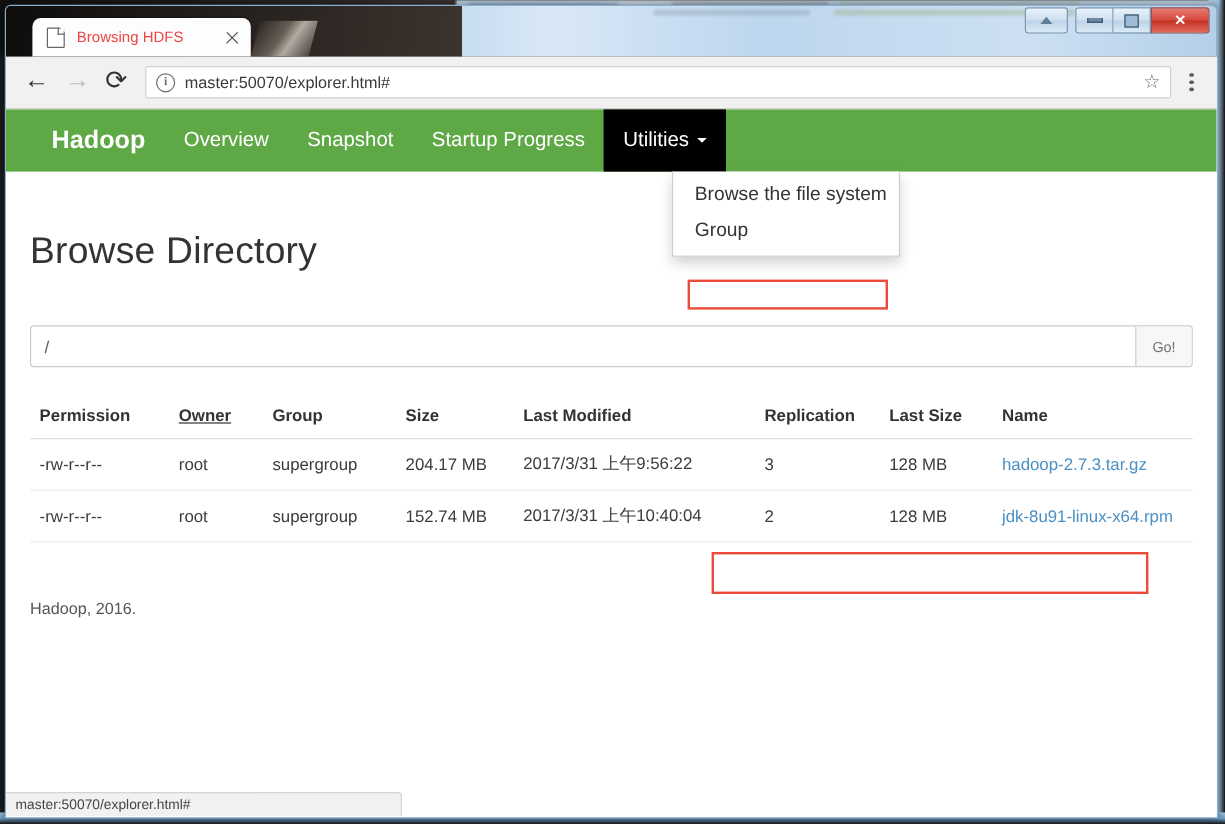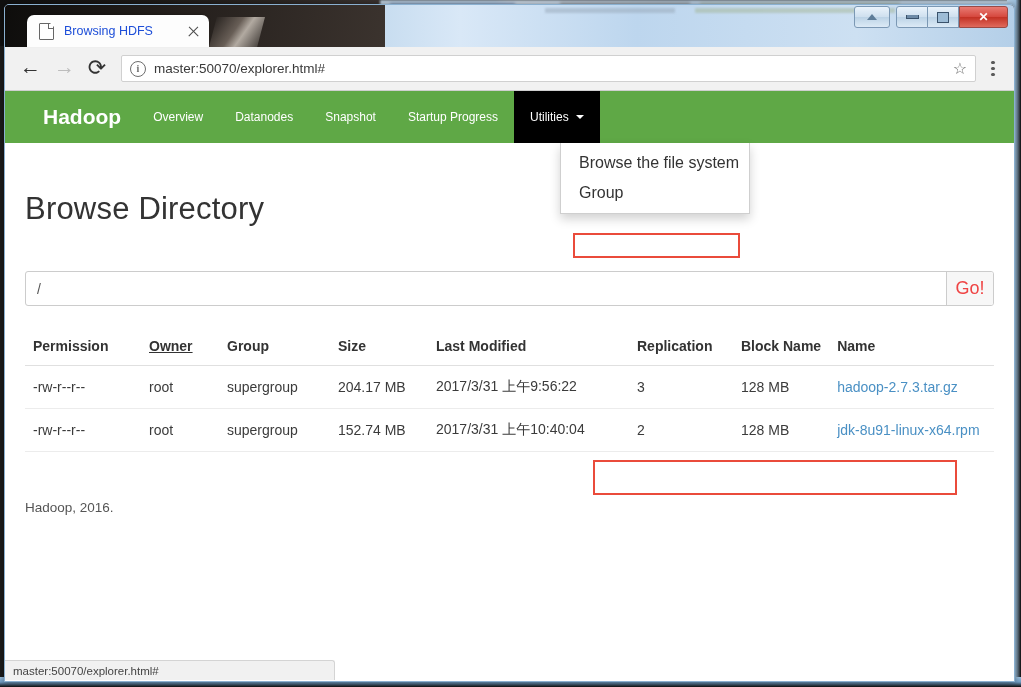--- a/index.html
+++ b/index.html
@@ -127,21 +127,21 @@
     content:"";
     position: absolute; right: -1px; top: -1px;
     width: 5px; height: 5px;
     border-left: 1.4px solid #666;
     border-bottom: 1.4px solid #666;
     transform: none;
   }
   .tab-title {
     flex: 1 1 auto;
     font-size: 12.5px;
-    color: #1d4ed8;
+    color: #ef4444;
     margin-left: 10px;
     white-space: nowrap;
     overflow: hidden;
   }
   .tab-close {
     flex: 0 0 auto;
     width: 15px; height: 15px;
     position: relative;
     cursor: pointer;
   }
@@ -283,21 +283,21 @@
     display: flex; align-items: center;
     padding: 0 16px 0 38px;
     color: #fff;
     font-size: 21px;
     font-weight: bold;
   }
   .hitem {
     display: flex; align-items: center;
     padding: 0 16px;
     color: #ffffff;
-    font-size: 12px;
+    font-size: 17px;
     white-space: nowrap;
   }
   .hitem.active {
     background: #000;
     color: #fff;
   }
   .caret {
     display: inline-block;
     margin-left: 7px;
     width: 0; height: 0;
@@ -372,22 +372,22 @@
     color: #555;
     font-family: "Liberation Sans", sans-serif;
     background: transparent;
   }
   .gobtn {
     flex: 0 0 auto;
     width: 46px;
     border-left: 1px solid #cccccc;
     background: #f7f7f7;
     display: flex; align-items: center; justify-content: center;
-    font-size: 18px;
-    color: #ef4444;
+    font-size: 12px;
+    color: #737373;
     cursor: pointer;
   }
   table.files {
     width: 100%;
     border-collapse: collapse;
     font-size: 14px;
   }
   table.files th {
     text-align: left;
     font-weight: bold;
@@ -525,21 +525,20 @@
         <i></i>
         <i></i>
     </div>
   </div>
 
   <div class="viewport">
 
     <div class="hnav">
       <div class="hbrand">Hadoop</div>
       <div class="hitem">Overview</div>
-      <div class="hitem">Datanodes</div>
       <div class="hitem">Snapshot</div>
       <div class="hitem">Startup Progress</div>
       <div class="hitem active">
         <span>Utilities</span>
         <span class="caret"></span>
       </div>
     </div>
 
     <div class="dropdown">
       <div class="dd-item hl">Browse the file system</div>
@@ -556,21 +555,21 @@
 
       <table class="files">
         <thead>
           <tr>
             <th class="col-perm">Permission</th>
             <th class="col-owner">Owner</th>
             <th class="col-group">Group</th>
             <th class="col-size">Size</th>
             <th class="col-mod">Last Modified</th>
             <th class="col-repl">Replication</th>
-            <th class="col-block">Block Name</th>
+            <th class="col-block">Last Size</th>
             <th>Name</th>
           </tr>
         </thead>
         <tbody>
           <tr>
             <td>-rw-r--r--</td>
             <td>root</td>
             <td>supergroup</td>
             <td>204.17 MB</td>
             <td>2017/3/31 上午9:56:22</td>

